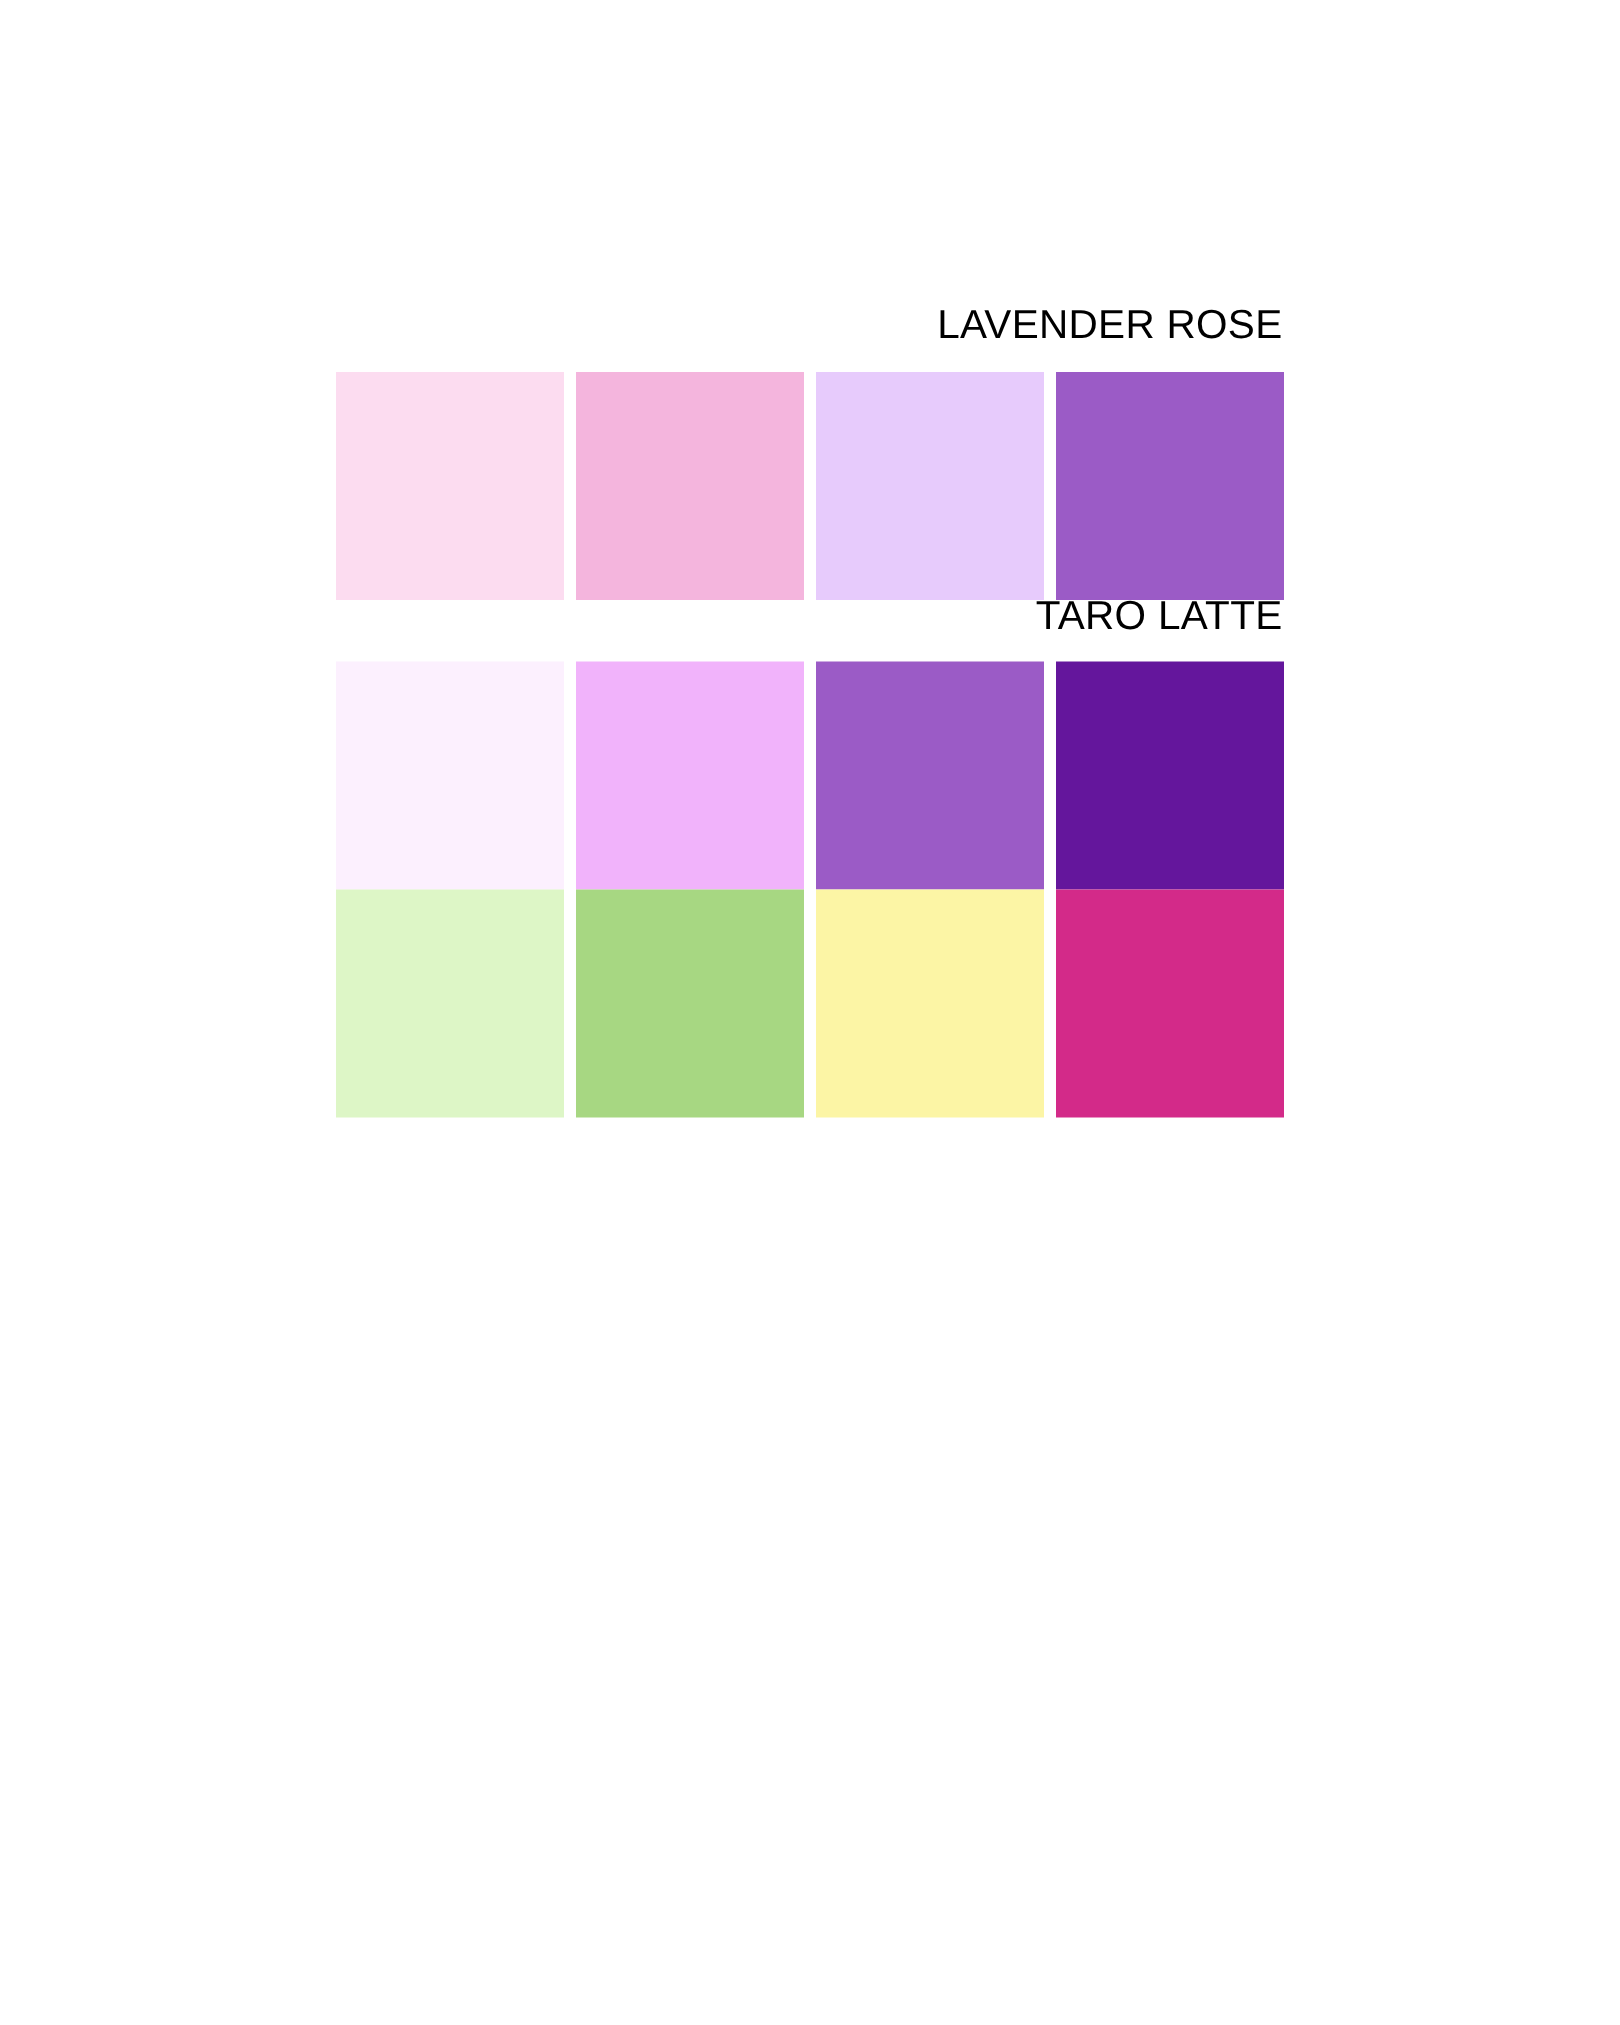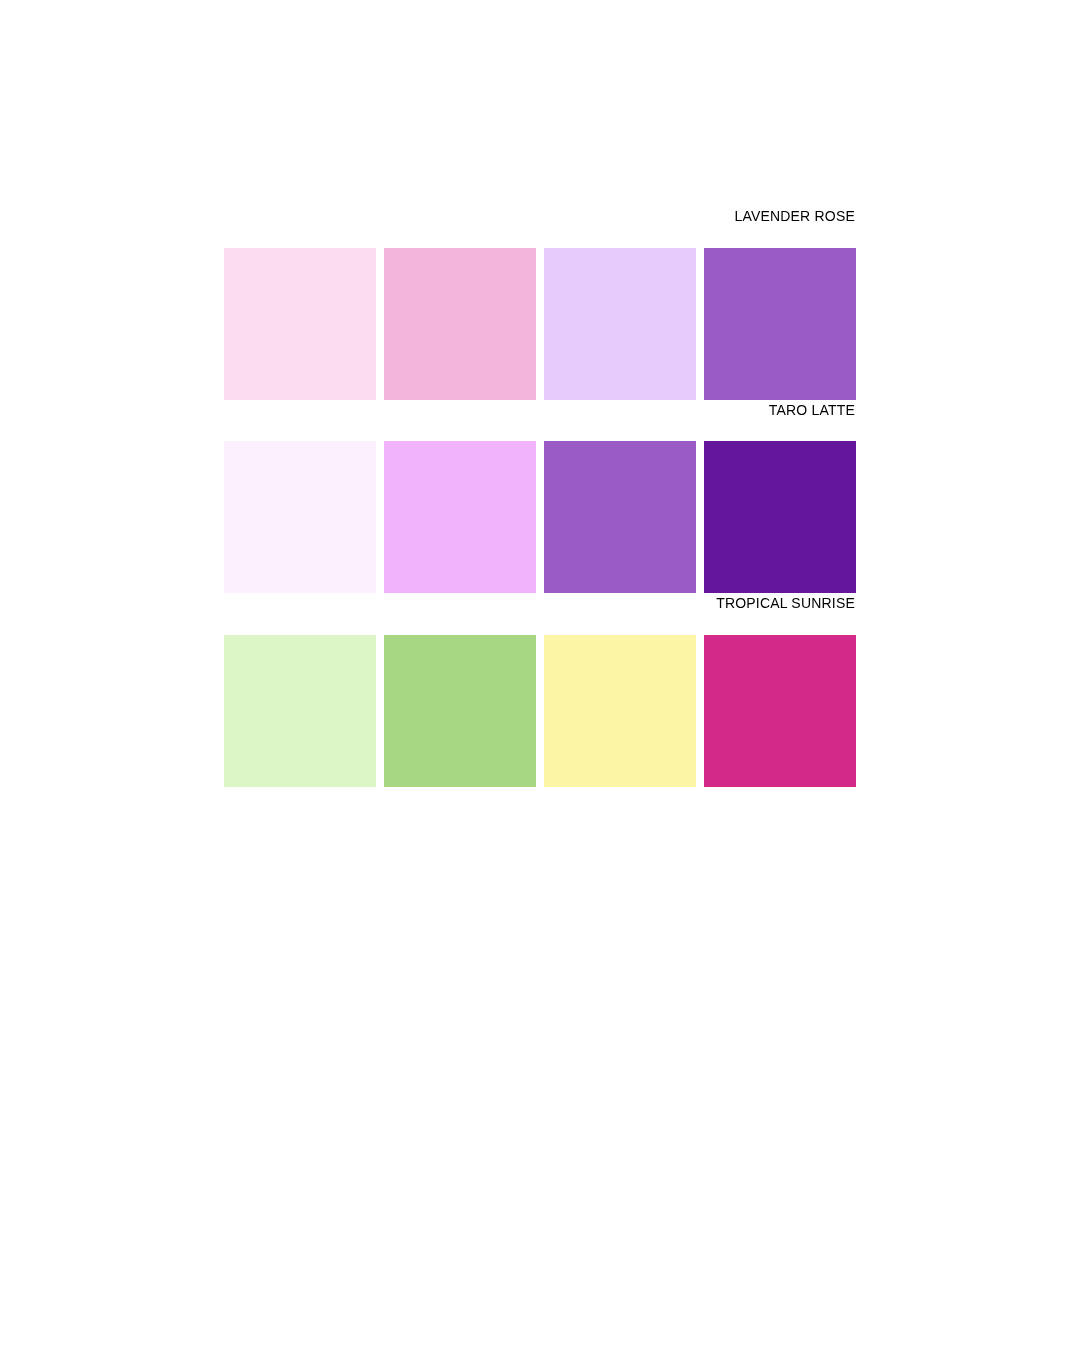--- a/index.html
+++ b/index.html
@@ -27,21 +27,21 @@
     width: 632px;
   }
 
   .palette-group + .palette-group {
   }
 
   .palette-label {
     display: block;
     text-align: right;
     font-family: "Liberation Sans", sans-serif;
-    font-size: 14px;
+    font-size: 27px;
     line-height: 21.5px;
     letter-spacing: 0.2px;
     color: #000000;
     white-space: nowrap;
     padding-right: 1px;
     margin-bottom: 20px;
   }
 
   .swatch-row {
     display: flex;
@@ -76,21 +76,20 @@
     <span class="palette-label">TARO LATTE</span>
     <div class="swatch-row">
       <div class="swatch" style="background-color: rgb(252, 240, 254);"></div>
       <div class="swatch" style="background-color: rgb(241, 179, 251);"></div>
       <div class="swatch" style="background-color: rgb(155, 91, 198);"></div>
       <div class="swatch" style="background-color: rgb(100, 22, 156);"></div>
     </div>
   </div>
 
   <div class="palette-group">
-    <span class="palette-label">TROPICAL SUNRISE</span>
     <div class="swatch-row">
       <div class="swatch" style="background-color: rgb(221, 246, 198);"></div>
       <div class="swatch" style="background-color: rgb(167, 215, 130);"></div>
       <div class="swatch" style="background-color: rgb(252, 245, 165);"></div>
       <div class="swatch" style="background-color: rgb(211, 42, 137);"></div>
     </div>
   </div>
 
 </div>
 

